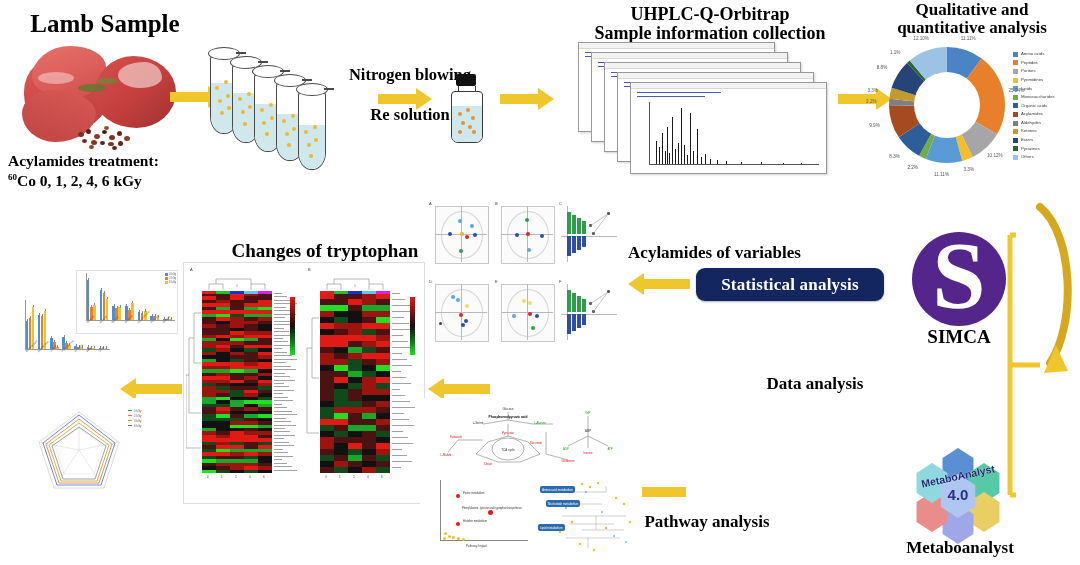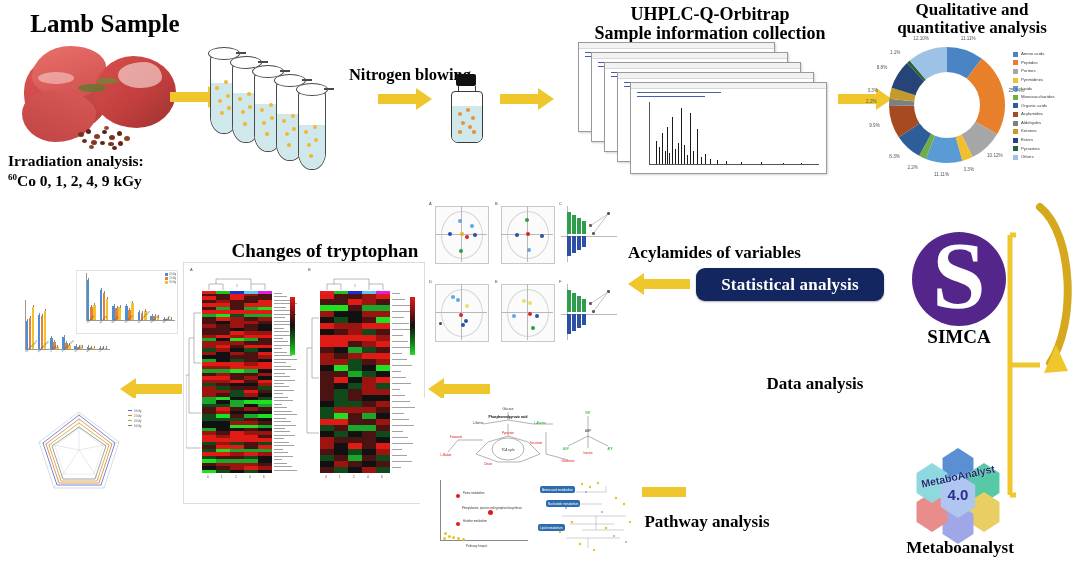--- a/index.html
+++ b/index.html
@@ -113,23 +113,23 @@
       <div class="spice" style="left:26px;top:15px;width:5px;height:4px;background:#552318;"></div>
       <div class="spice" style="left:34px;top:16px;width:6px;height:4px;background:#7c3521;"></div>
       <div class="spice" style="left:44px;top:15px;width:5px;height:5px;background:#63281c;"></div>
       <div class="spice" style="left:30px;top:0px;width:5px;height:4px;background:#9a4b2a;"></div>
       <div class="spice" style="left:15px;top:19px;width:5px;height:4px;background:#8a4528;"></div>
       <div class="spice" style="left:38px;top:20px;width:5px;height:4px;background:#5a241a;"></div>
     </div>
   </div>
 
   <div class="abs" style="left:8px;top:152px;font-size:15.5px;font-weight:bold;">
-    <div>Irradiation analysis:</div>
+    <div>Acylamides treatment:</div>
     <div style="margin-top:2px;">
-      <sup style="font-size:9px;">60</sup><span>Co 0, 1, 2, 4, 9 kGy</span>
+      <sup style="font-size:9px;">60</sup><span>Co 0, 1, 2, 4, 6 kGy</span>
     </div>
   </div>
 
   <div class="arrow right" style="left:170px;top:86px;width:54px;height:22px;">
     <div class="shaft" style="left:0;top:6px;width:40px;height:10px;"></div>
     <div class="head" style="left:38px;top:0px;"></div>
   </div>
 
   <div class="abs" style="left:210px;top:48px;width:140px;height:110px;">
     <div class="tube" style="left:0px;top:8px;width:26px;height:76px;">
@@ -189,20 +189,21 @@
       <div class="caparm" style="left:26px;top:-4px;width:10px;"></div>
       <div class="dot" style="left:6px;top:38px;width:4px;height:4px;"></div>
       <div class="dot" style="left:15px;top:33px;width:4px;height:4px;"></div>
       <div class="dot" style="left:9px;top:51px;width:4px;height:4px;"></div>
       <div class="dot" style="left:16px;top:46px;width:4px;height:4px;"></div>
       <div class="dot" style="left:11px;top:62px;width:3.5px;height:3.5px;"></div>
     </div>
   </div>
 
   <div class="hd abs" style="left:330px;top:66px;width:160px;font-size:16.5px;">Nitrogen blowing</div>
+  <div class="hd abs" style="left:330px;top:106px;width:160px;font-size:16.5px;">Re solution</div>
 
   <div class="arrow right" style="left:378px;top:88px;width:54px;height:22px;">
     <div class="shaft" style="left:0;top:6px;width:40px;height:10px;"></div>
     <div class="head" style="left:38px;top:0px;"></div>
   </div>
 
   <div class="vial" style="left:448px;top:74px;width:36px;height:70px;">
     <div class="vcap" style="left:8px;top:0px;width:20px;height:12px;"></div>
     <div class="vneck" style="left:10px;top:12px;width:16px;height:6px;"></div>
     <div class="vglass" style="left:3px;top:17px;width:30px;height:50px;">

